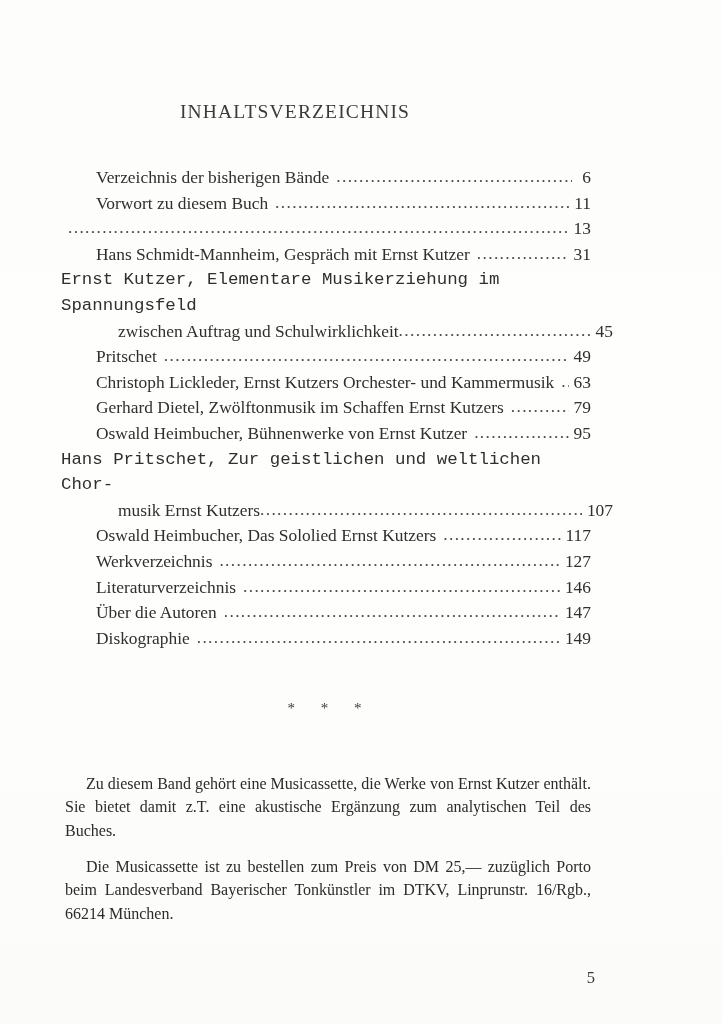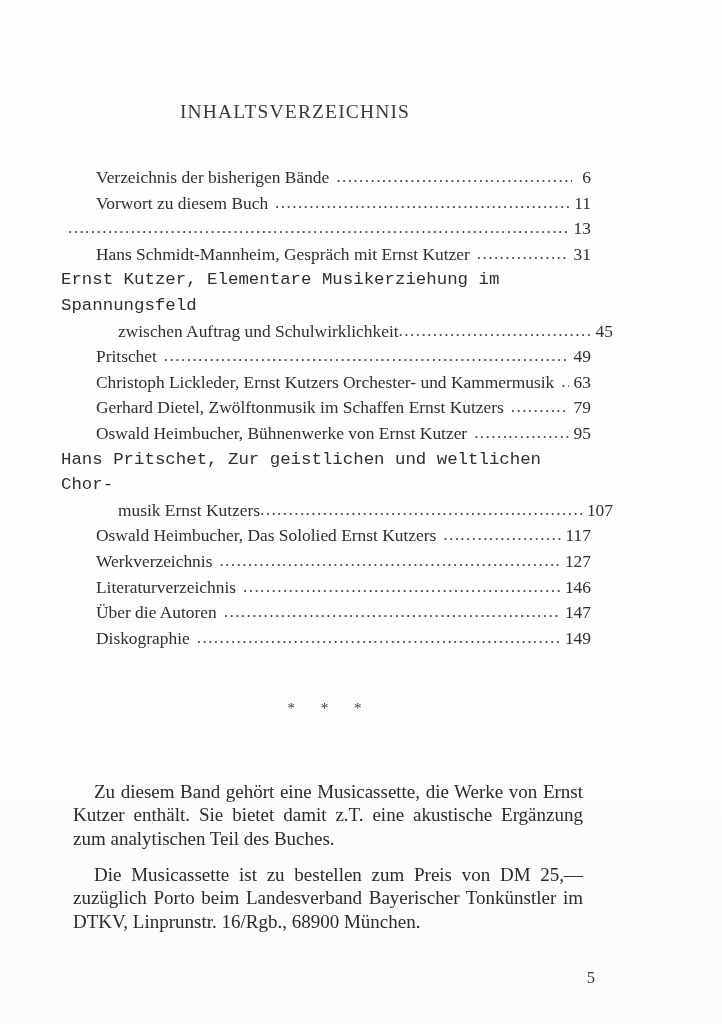--- a/index.html
+++ b/index.html
@@ -109,26 +109,26 @@
   
   .body-block {
     position: absolute;
     left: 61px;
     width: 534px;
   }
   #para1 { top: 768px; }
   #para2 { top: 851px; }
 
   .body-para {
-    font-size: 19px;
+    font-size: 16px;
     line-height: 23.4px;
     text-align: justify;
     text-indent: 21px;
     color: #2b2b2b;
-    margin: 12px;
+    margin: 4px;
     hyphens: manual;
   }
 
   .folio {
     position: absolute;
     top: 968px;
     left: 0;
     width: 595px;
     text-align: right;
     font-size: 16.5px;
@@ -251,18 +251,18 @@
       </div>
     </div>
 
   <div class="asterisks">* * *</div>
 
   <div class="body-block" id="para1">
     <p class="body-para">Zu diesem Band gehört eine Musicassette, die Werke von Ernst Kutzer enthält. Sie bietet damit z.T. eine akustische Ergänzung zum analytischen Teil des Buches.</p>
   </div>
 
   <div class="body-block" id="para2">
-    <p class="body-para">Die Musicassette ist zu bestellen zum Preis von DM 25,— zuzüglich Porto beim Landesverband Bayerischer Tonkünstler im DTKV, Linprunstr. 16/Rgb., 68900 München.</p>
+    <p class="body-para">Die Musicassette ist zu bestellen zum Preis von DM 25,— zuzüglich Porto beim Landesverband Bayerischer Tonkünstler im DTKV, Linprunstr. 16/Rgb., 66214 München.</p>
   </div>
 
   <div class="folio">5</div>
 
 </div>
 
 </body></html>

